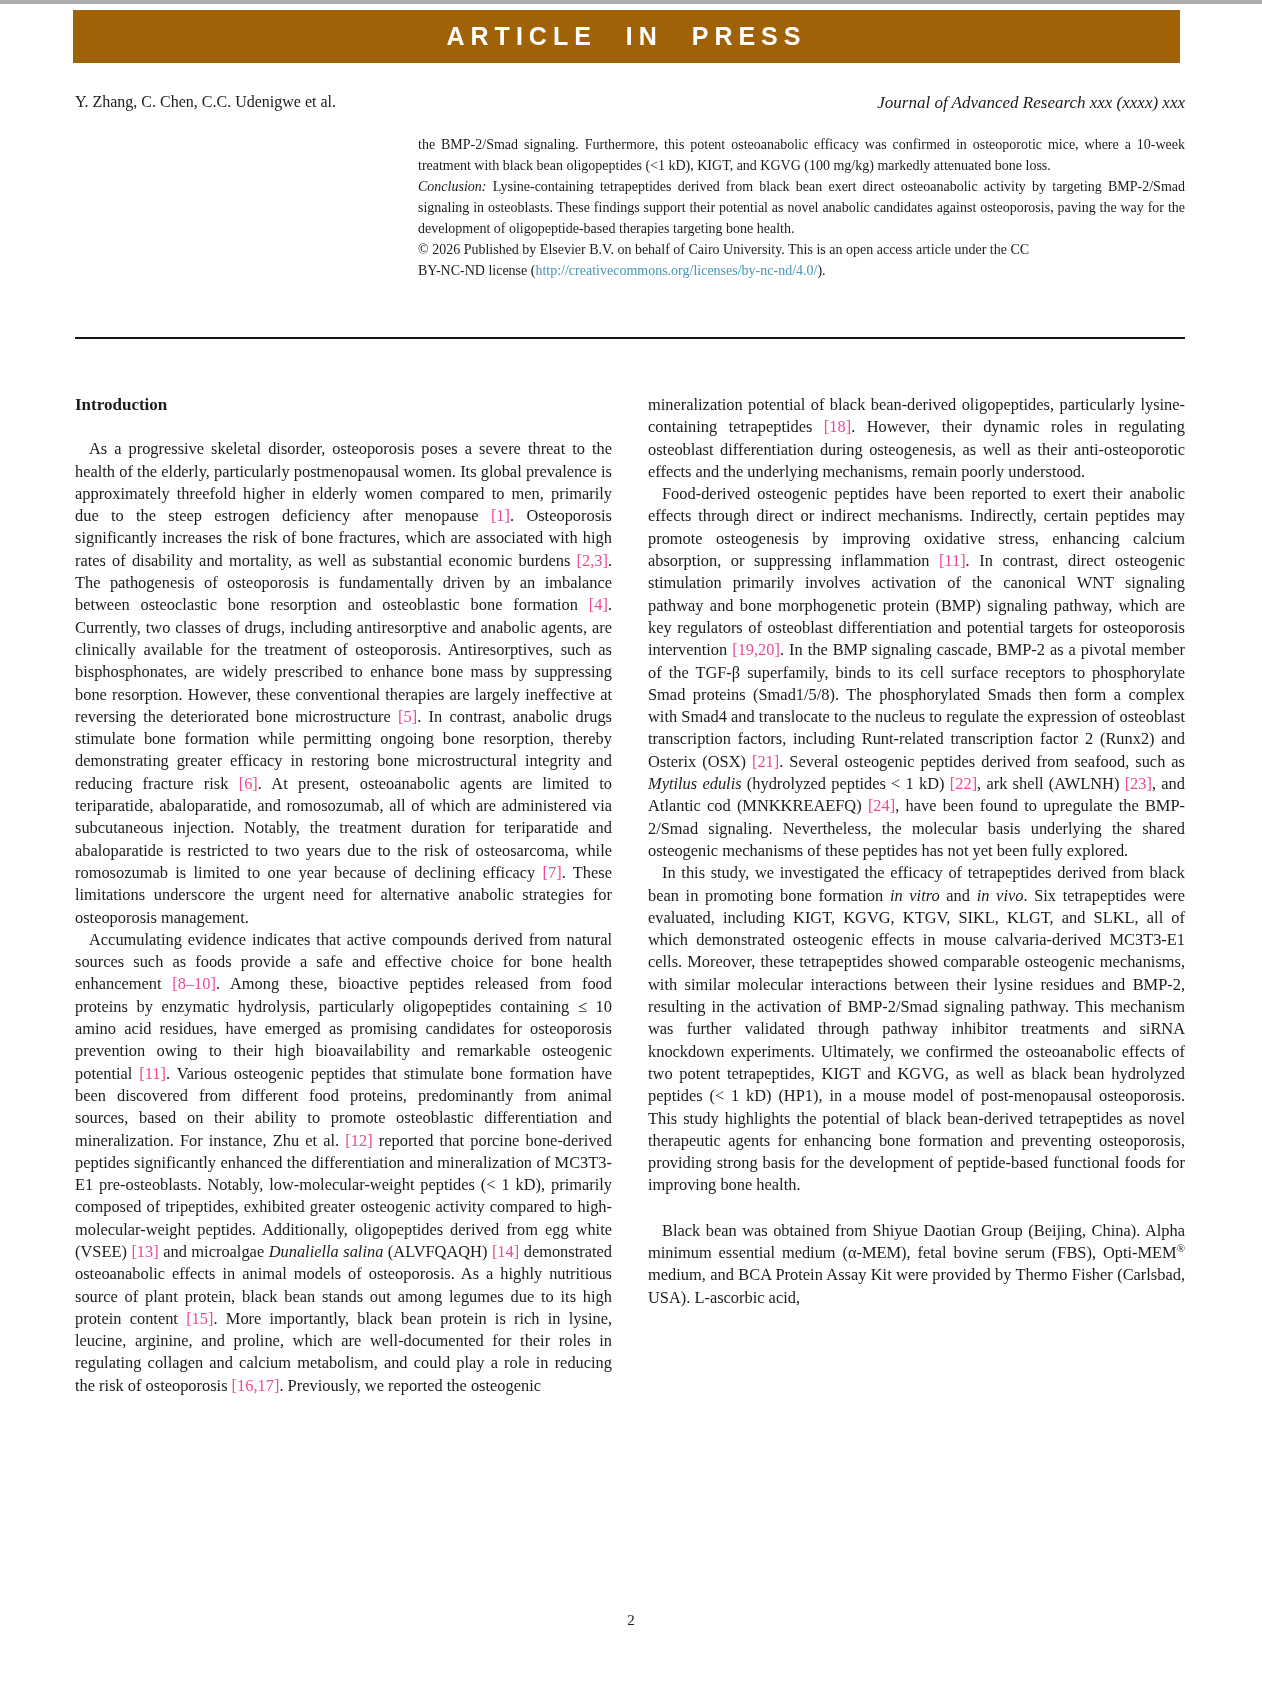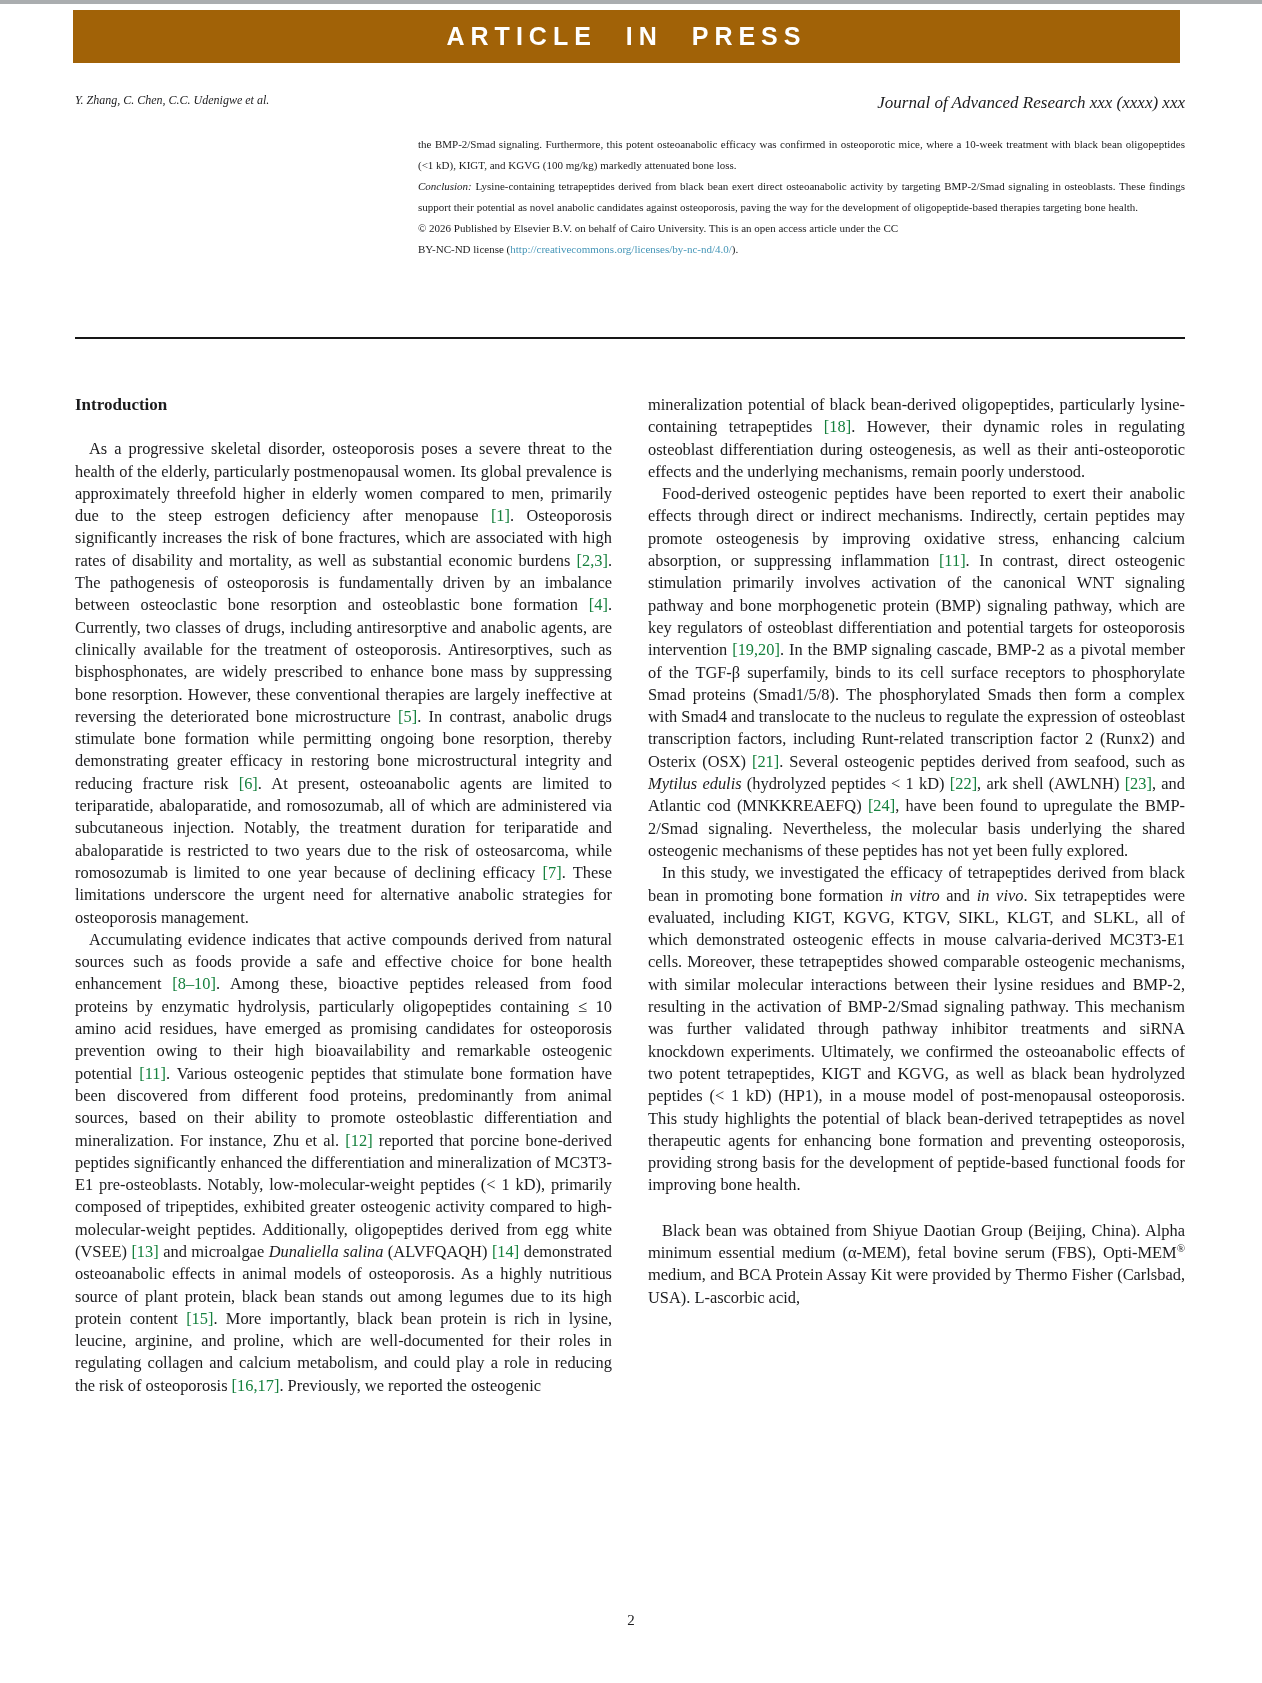--- a/index.html
+++ b/index.html
@@ -9,44 +9,44 @@
   }
   .top-strip { position:absolute; top:0; left:0; width:1262px; height:4px; background:#aaadaf; }
   .banner {
     position:absolute; left:73px; top:10px; width:1107px; height:53px;
     background:#a16207; text-align:center;
   }
   .banner-text {
     font-family:"Liberation Sans", sans-serif; font-weight:700; font-size:25px;
     color:#ffffff; letter-spacing:6px; word-spacing:16px; line-height:53px; display:inline-block;
   }
-  .authors { position:absolute; left:75px; top:93px; font-style:italic; font-size:12px; }
+  .authors { position:absolute; left:75px; top:93px; font-size:16px; }
   .journal { position:absolute; top:93px; right:77px; font-style:italic; font-size:17px; }
   .abstract {
     position:absolute; left:418px; top:134px; width:767px;
-    font-size:11px; line-height:21px; text-align:justify;
+    font-size:14px; line-height:21px; text-align:justify;
   }
   .abstract p { margin:0; }
   .abs-right { white-space:nowrap; }
   .link { color:#4696b8; text-decoration:none; cursor:pointer; }
   .rule { position:absolute; left:75px; top:337px; width:1110px; height:2px; background:#161616; }
   .col {
     position:absolute; top:394px; width:537px;
     font-size:16.4px; line-height:22.3px; text-align:justify;
   }
   .col-left { left:75px; }
   .col-right { left:648px; }
   .section-heading { font-size:17px; font-weight:700; margin:0; }
   .h-intro { margin:0 0 22px 0; }
   .h-mm { margin:26px 0 0 0; }
   .sub-heading { font-size:16.4px; font-style:italic; font-weight:400; margin:25px 0 0 0; }
   .para { margin:0; }
   .para.indent { text-indent:14px; }
   .rich-bottom .para { margin-top:23px; }
-  .seg-c { color:#15803d; }
+  .seg-c { color:#ec4899; }
   .seg-i { font-style:italic; }
   .seg-sup { vertical-align:super; font-size:11px; line-height:0; }
   .pagenum { position:absolute; top:1612px; left:0; width:1262px; text-align:center; font-size:15px; }
 </style>
 </head>
 <body>
 
 <div class="page">
 
   <div class="top-strip"></div>

